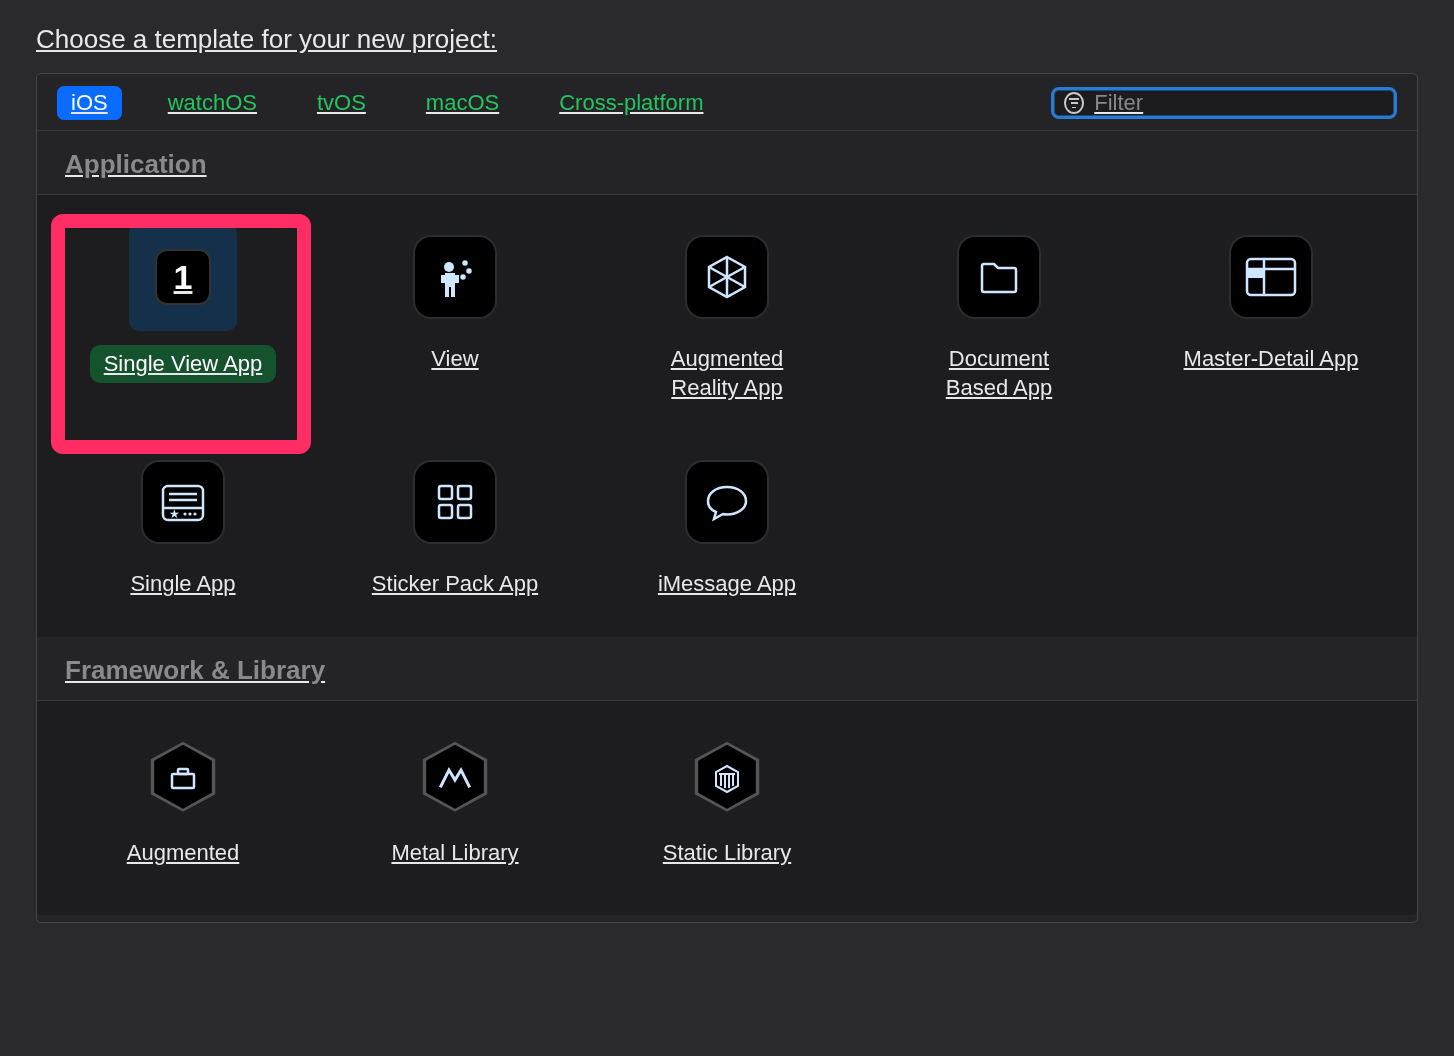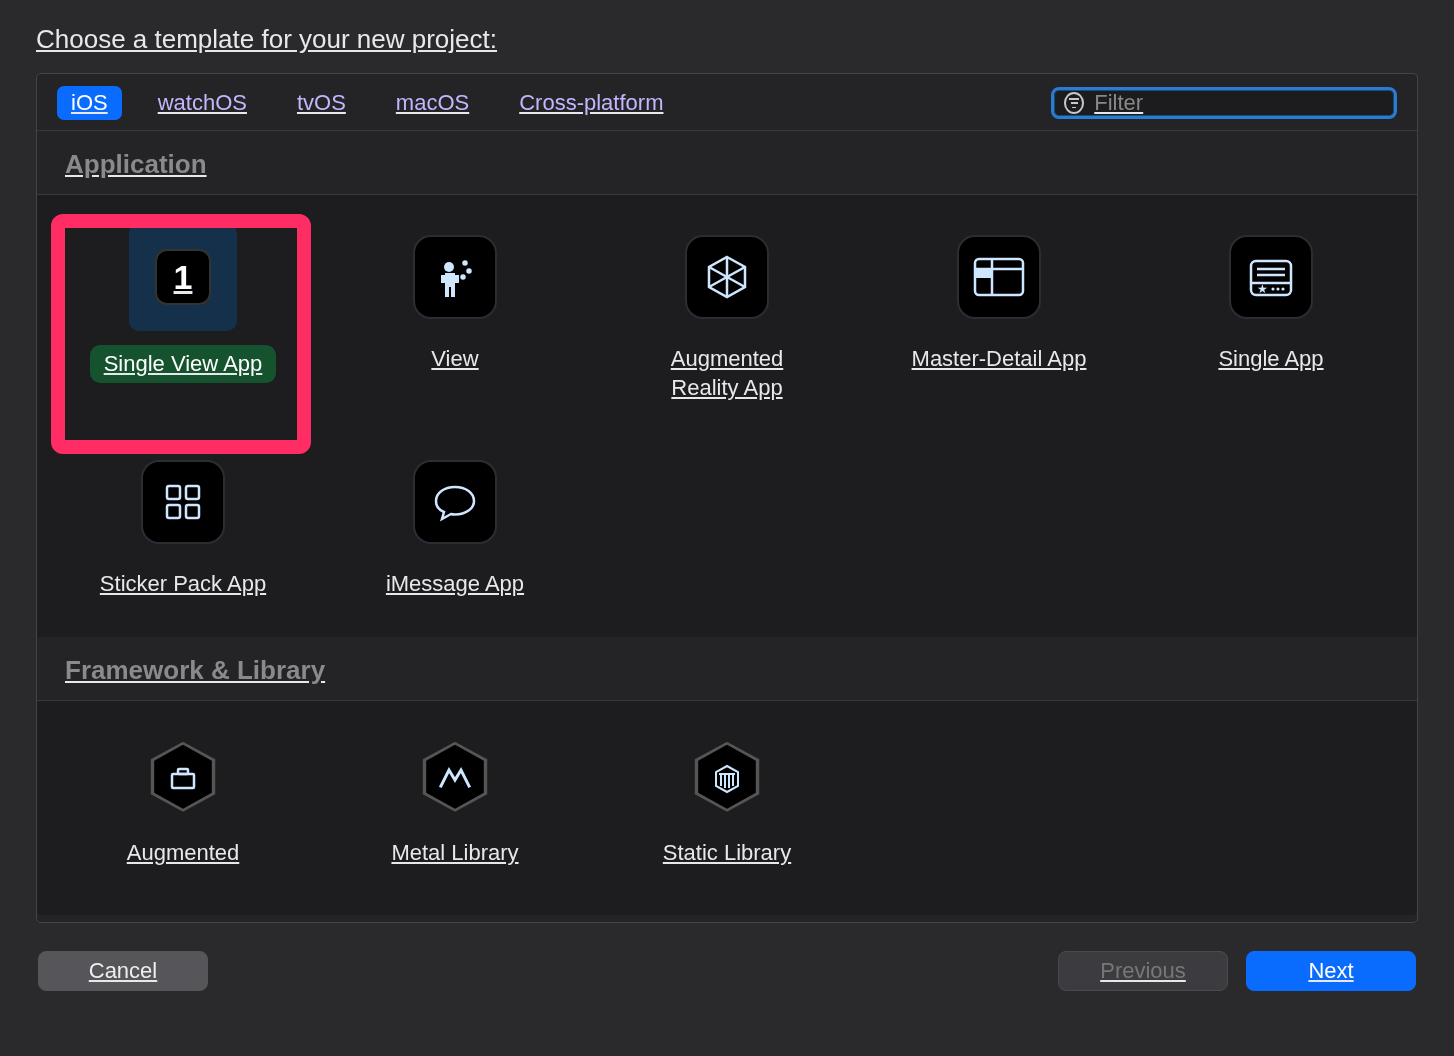--- a/index.html
+++ b/index.html
@@ -24,29 +24,29 @@
   .panel {
     border: 1px solid #444;
     border-radius: 5px;
     background: #242426;
     min-height: 850px;
     position: relative;
   }
   .tabbar {
     display: flex;
     align-items: center;
-    gap: 22px;
+    gap: 32px;
     padding: 12px 20px 10px 20px;
     border-bottom: 1px solid #3a3a3c;
     position: relative;
   }
   .tab {
     font-size: 22px;
     font-weight: 400;
-    color: #c4b5fd;
+    color: #22c55e;
     padding: 4px 14px;
     border-radius: 7px;
     cursor: pointer;
   }
   .tab.selected {
     background: #0a6cff;
     color: #fff;
   }
   .filter-wrap {
     margin-left: auto;
@@ -280,20 +280,31 @@
             <line x1="26" y1="6" x2="26" y2="46"></line>
             <line x1="8" y1="16" x2="44" y2="36"></line>
             <line x1="44" y1="16" x2="8" y2="36"></line>
           </svg>
         </div>
           </div>
         <div class="label-multi">Augmented
 Reality App</div>
       </div>
 
+      <div class="tpl">
+        <div class="icon-wrap">
+            <div class="icon-box">
+          <svg width="50" height="50" viewBox="0 0 50 50" class="svg">
+            <path d="M8 18 L8 14 Q8 12 10 12 L20 12 L24 16 L40 16 Q42 16 42 18 L42 38 Q42 40 40 40 L10 40 Q8 40 8 38 Z"></path>
+          </svg>
+        </div>
+          </div>
+        <div class="label-multi">Document
+Based App</div>
+      </div>
 
       <div class="tpl">
         <div class="icon-wrap">
             <div class="icon-box">
           <svg width="54" height="48" viewBox="0 0 54 48">
             <rect x="3" y="6" width="48" height="36" rx="4" fill="none" stroke="#cfe6ff" stroke-width="2.5"></rect>
             <line x1="20" y1="6" x2="20" y2="42" stroke="#cfe6ff" stroke-width="2.5"></line>
             <line x1="3" y1="16" x2="51" y2="16" stroke="#cfe6ff" stroke-width="2.5"></line>
             <rect x="4" y="17" width="15" height="8" fill="#cfe6ff"></rect>
           </svg>
@@ -392,19 +403,13 @@
           </div>
         </div>
         <div class="label">Static Library</div>
       </div>
 
       <div></div>
         <div></div>
     </div>
   </div>
 
-  <div class="footer">
-    <div class="btn">Cancel</div>
-    <div class="spacer"></div>
-    <div class="btn disabled">Previous</div>
-    <div class="btn primary">Next</div>
-  </div>
 </div>
 
 </body></html>

